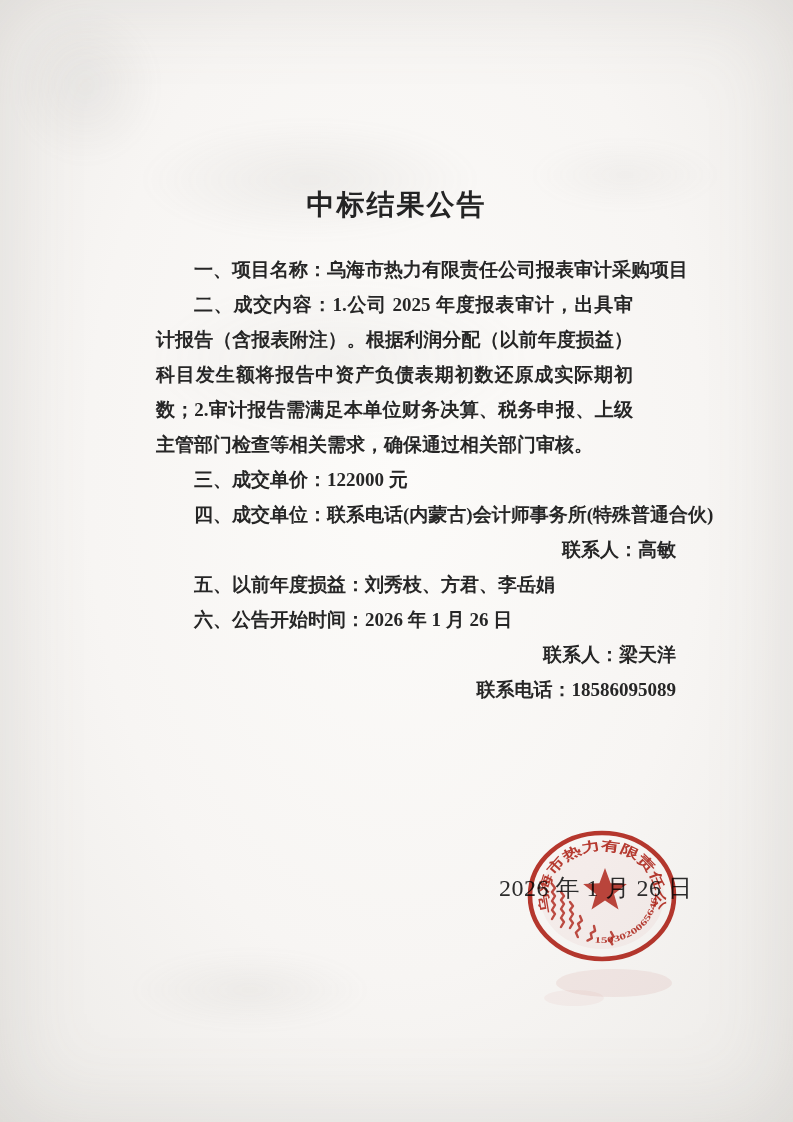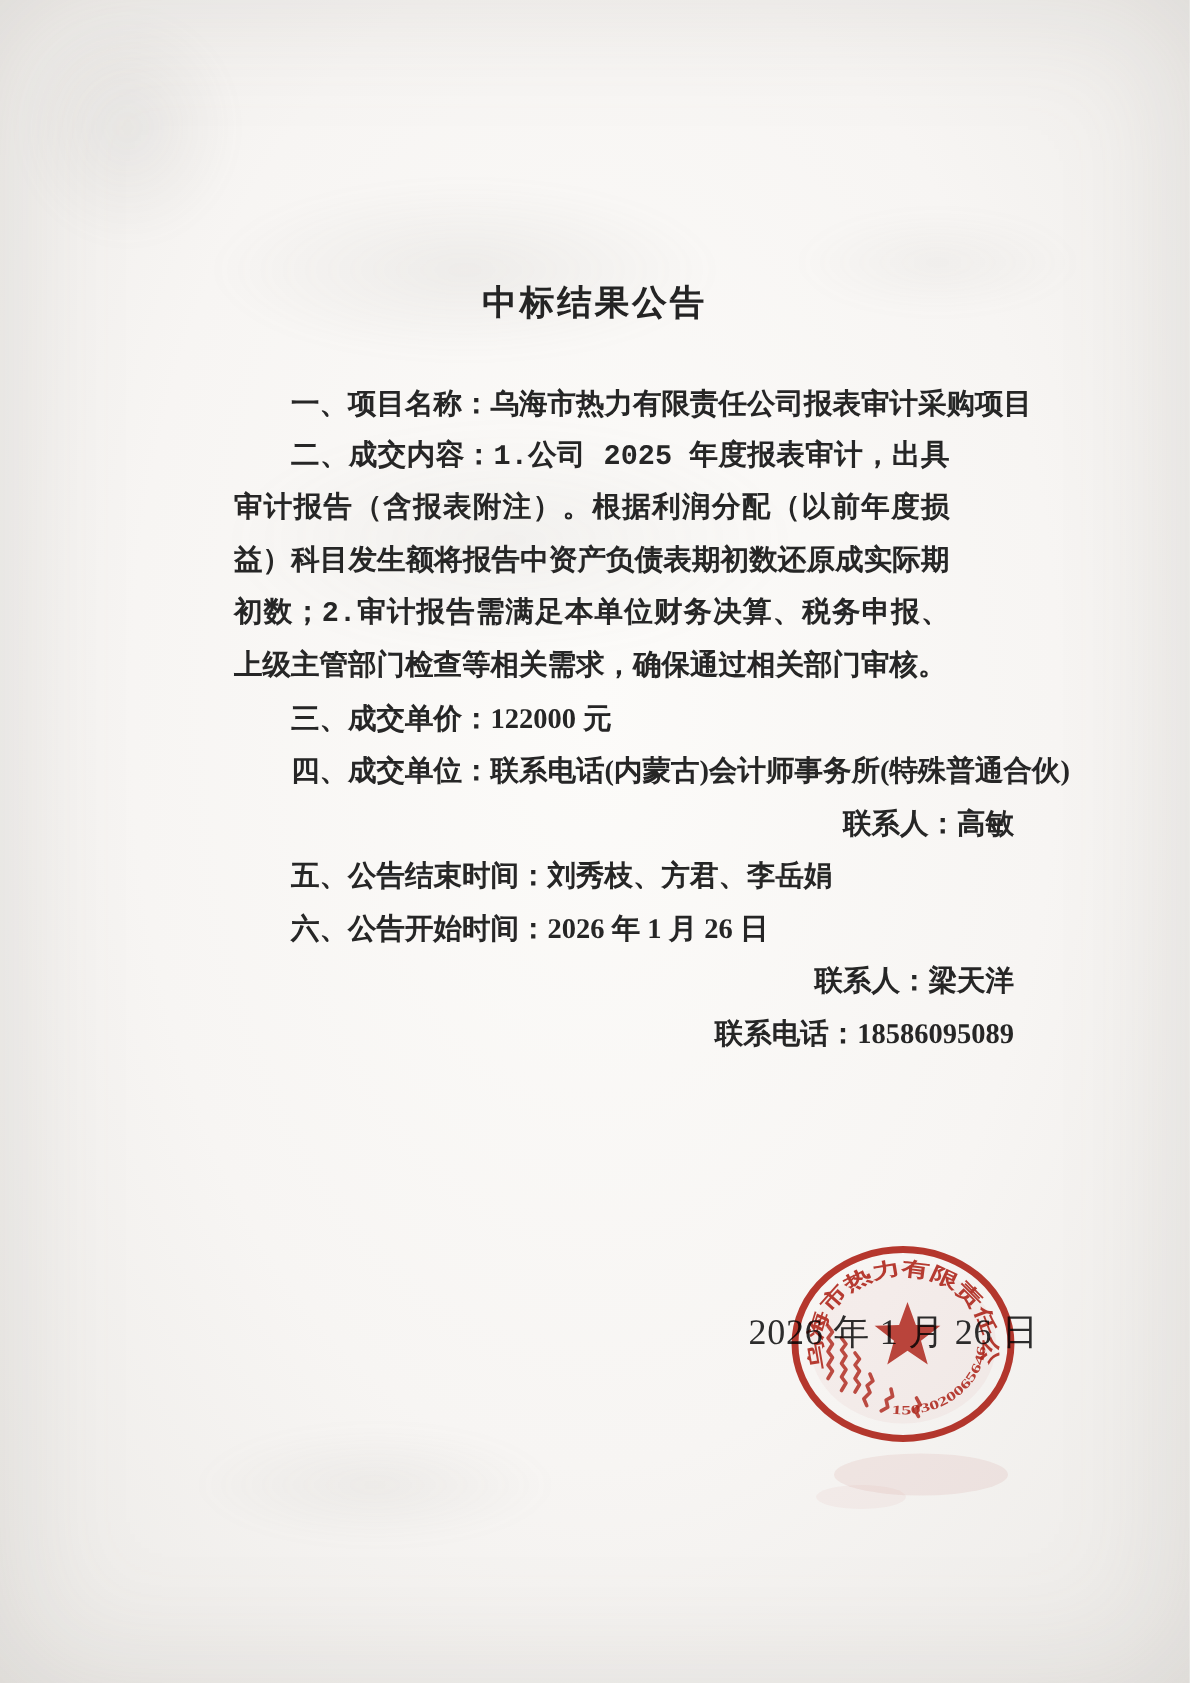--- a/index.html
+++ b/index.html
@@ -39,21 +39,21 @@
          background: radial-gradient(closest-side, rgba(130,128,124,0.06), rgba(130,128,124,0)); }
   .sm5 { left: 130px; top: 950px; width: 240px; height: 80px;
          background: radial-gradient(closest-side, rgba(130,128,124,0.07), rgba(130,128,124,0)); }
   .title {
     position: absolute;
     left: 0;
     top: 186px;
     width: 793px;
     margin: 0;
     text-align: center;
-    font-size: 23px;
+    font-size: 28px;
     font-weight: 700;
     letter-spacing: 2px;
     color: #242424;
   }
   .body-a {
     position: absolute;
     left: 156px;
     top: 252px;
     width: 477px;
     color: #262626;
@@ -66,21 +66,21 @@
     left: 156px;
     top: 462px;
     width: 520px;
     color: #262626;
     font-size: 19px;
     font-weight: 700;
     line-height: 35px;
   }
   .body-a p, .body-b p { margin: 0; }
   .item   { text-indent: 2em; white-space: nowrap; }
-  .flow   { text-indent: 2em; white-space: normal; text-align: justify; font-family: Liberation Mono, monospace; }
+  .flow   { text-indent: 2em; white-space: normal; text-align: justify; }
   .sub    { padding-left: 66px; white-space: nowrap; text-align: right; }
   .date-line {
     position: absolute;
     left: 499px;
     top: 872px;
     font-size: 24px;
     font-weight: 400;
     letter-spacing: 0.5px;
     color: #2c2c2c;
     z-index: 1;
@@ -113,21 +113,21 @@
 
   <div class="body-a">
     <p class="item">一、项目名称：乌海市热力有限责任公司报表审计采购项目</p>
     <p class="flow">二、成交内容：1.公司 2025 年度报表审计，出具审计报告（含报表附注）。根据利润分配（以前年度损益）科目发生额将报告中资产负债表期初数还原成实际期初数；2.审计报告需满足本单位财务决算、税务申报、上级主管部门检查等相关需求，确保通过相关部门审核。</p>
   </div>
 
   <div class="body-b">
     <p class="item">三、成交单价：122000 元</p>
     <p class="item">四、成交单位：联系电话(内蒙古)会计师事务所(特殊普通合伙)</p>
     <p class="sub">联系人：高敏</p>
-    <p class="item">五、公告结束时间：刘秀枝、方君、李岳娟</p>
+    <p class="item">五、以前年度损益：刘秀枝、方君、李岳娟</p>
     <p class="item">六、公告开始时间：2026 年 1 月 26 日</p>
     <p class="sub">联系人：梁天洋</p>
     <p class="sub">联系电话：18586095089</p>
   </div>
 
   <div class="date-line">2026 年 1 月 26 日</div>
 
   <svg class="seal" width="172" height="195" viewBox="0 0 172 195" aria-hidden="true">
     <defs>
       <path id="arc-company" d="M35.2 91.7 A54 46 0 1 1 136.8 91.7" fill="none"></path>

